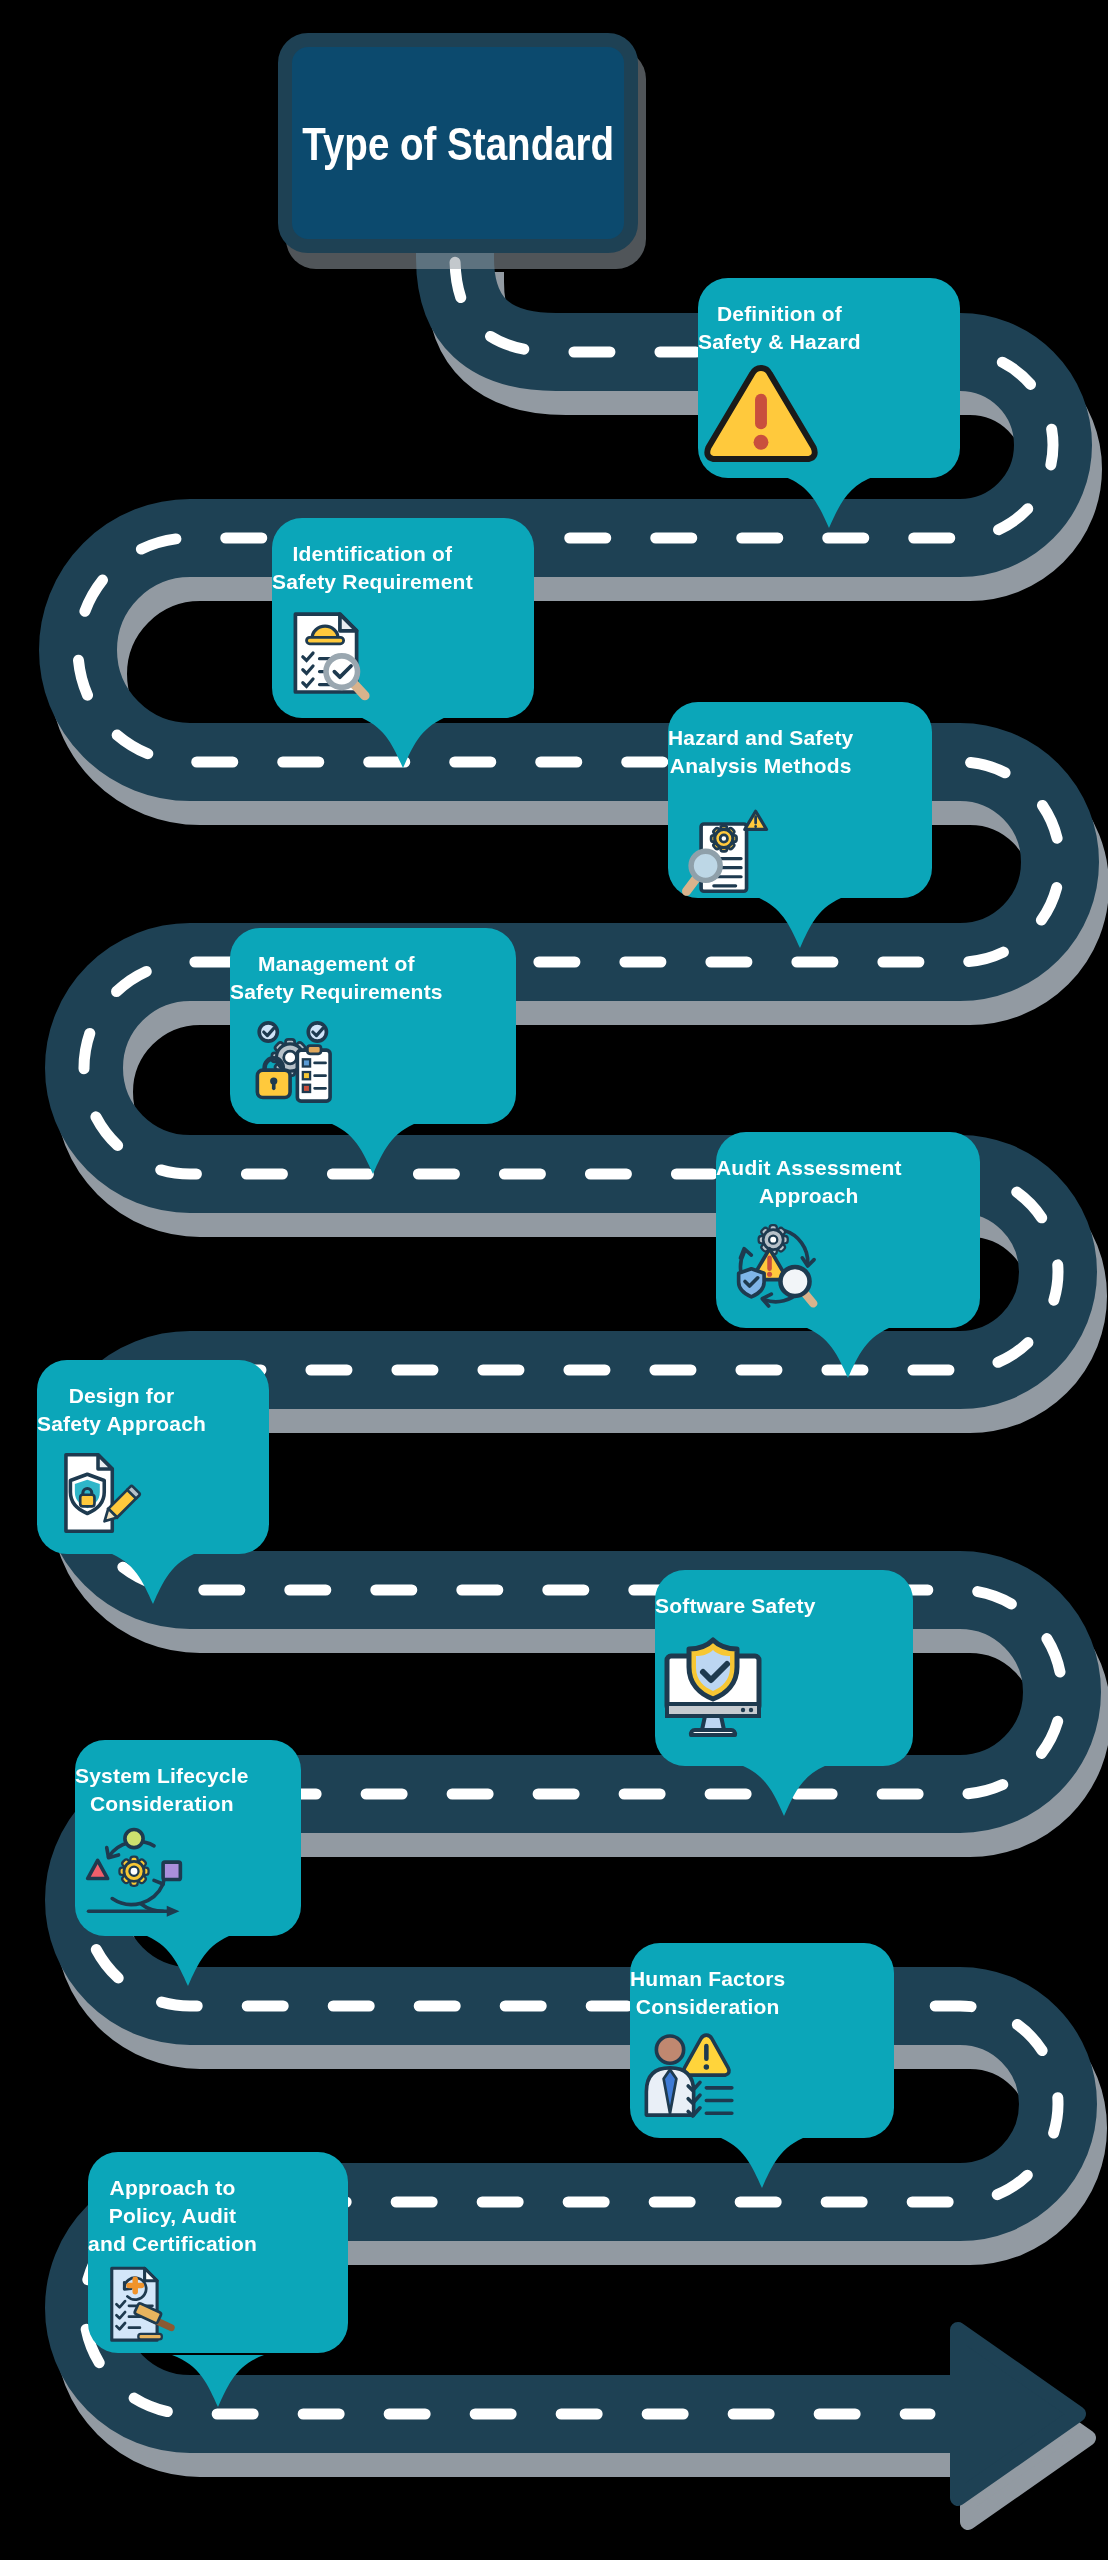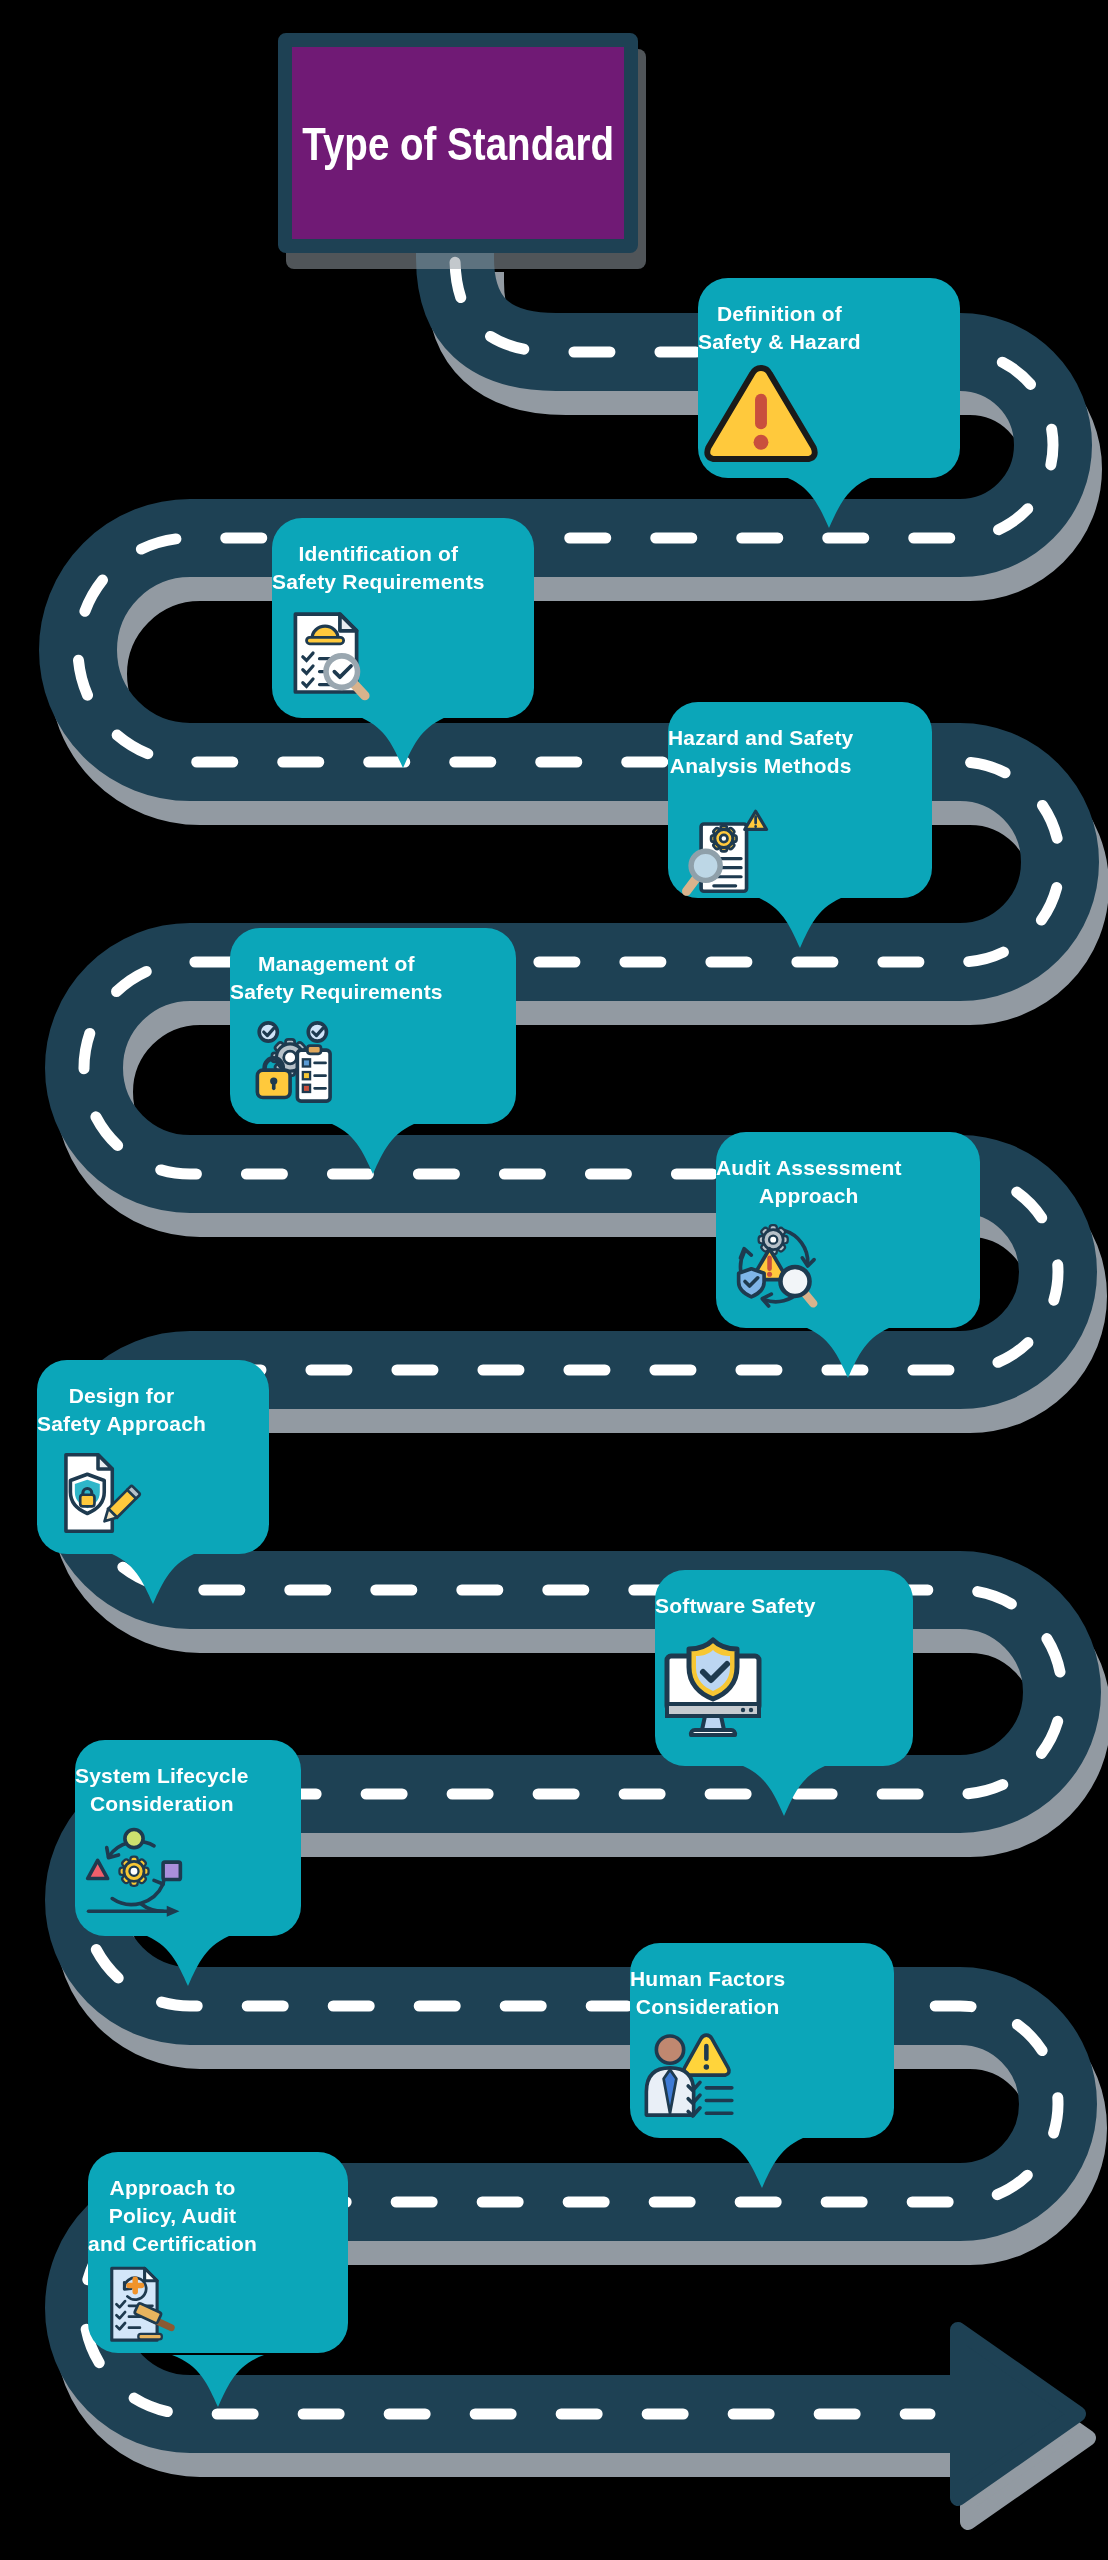--- a/index.html
+++ b/index.html
@@ -1,21 +1,21 @@
 <!DOCTYPE html>
 <html><head>
 <meta charset="utf-8">
 <style>
   html,body{margin:0;padding:0;background:#000;}
   #canvas{position:relative;width:1108px;height:2560px;background:#000;overflow:hidden;
           font-family:"Liberation Sans",sans-serif;}
   #road-svg{position:absolute;left:0;top:0;z-index:1;}
   
-  .sign{position:absolute;left:278px;top:33px;width:360px;height:220px;background:#701a75;
-        border:14px solid #1E4154;border-radius:8px;box-sizing:border-box;z-index:3;
+  .sign{position:absolute;left:278px;top:33px;width:360px;height:220px;background:#0c4a6e;
+        border:14px solid #1E4154;border-radius:30px;box-sizing:border-box;z-index:3;
         display:flex;align-items:center;justify-content:center;
         box-shadow:8px 16px 0 rgba(146,154,162,.55);}
   .sign span{color:#fff;font-size:47px;font-weight:700;letter-spacing:0px;
         transform:scaleX(.82);white-space:nowrap;}
   
   .callout{position:absolute;background:#0BA6B9;border-radius:30px;z-index:2;
         display:flex;flex-direction:column;align-items:flex-start;box-sizing:border-box;
         padding-top:22px;}
   .callout .label{color:#fff;font-size:21px;line-height:1.33;font-weight:700;
         text-align:center;white-space:pre-line;letter-spacing:.2px;}
@@ -57,21 +57,21 @@
         <circle cx="60" cy="81" r="7.5" fill="#C94F3D"></circle>
       </svg>
     </div>
     <svg class="tail" width="96" height="52" viewBox="0 0 96 52">
       <path d="M2 0 C30 10 38 30 48 52 C58 30 66 10 94 0 Z"></path>
       </svg>
   </div>
 
   <div class="callout" style="left:272px;top:518px;width:262px;height:200px;">
     <div class="label">Identification of
-Safety Requirements</div>
+Safety Requirement</div>
     <div class="icon-wrap">
       <svg width="108" height="102" viewBox="0 0 110 110">
         <path d="M22 12 H70 L88 30 V96 H22 Z" fill="#FFFFFF" stroke="#1E3A4F" stroke-width="4" stroke-linejoin="round"></path>
         <path d="M70 12 L88 30 H70 Z" fill="#E8EDF2" stroke="#1E3A4F" stroke-width="4" stroke-linejoin="round"></path>
         <path d="M40 38 a14 13 0 0 1 28 0" fill="#FFC93C" stroke="#1E3A4F" stroke-width="3.5"></path>
         <rect x="34" y="37" width="40" height="7" rx="3.5" fill="#FFC93C" stroke="#1E3A4F" stroke-width="3"></rect>
         <path d="M30 58 l4 4 7-8 M30 72 l4 4 7-8 M30 86 l4 4 7-8" fill="none" stroke="#1E3A4F" stroke-width="3.5" stroke-linecap="round"></path>
         <path d="M48 60 H66 M48 74 H60 M48 88 H64" stroke="#1E3A4F" stroke-width="3.5" stroke-linecap="round"></path>
         <line x1="84" y1="86" x2="97" y2="100" stroke="#D9B38C" stroke-width="10" stroke-linecap="round"></line>
         <circle cx="72" cy="74" r="17" fill="#FFFFFF" stroke="#9AA7B0" stroke-width="6"></circle>

